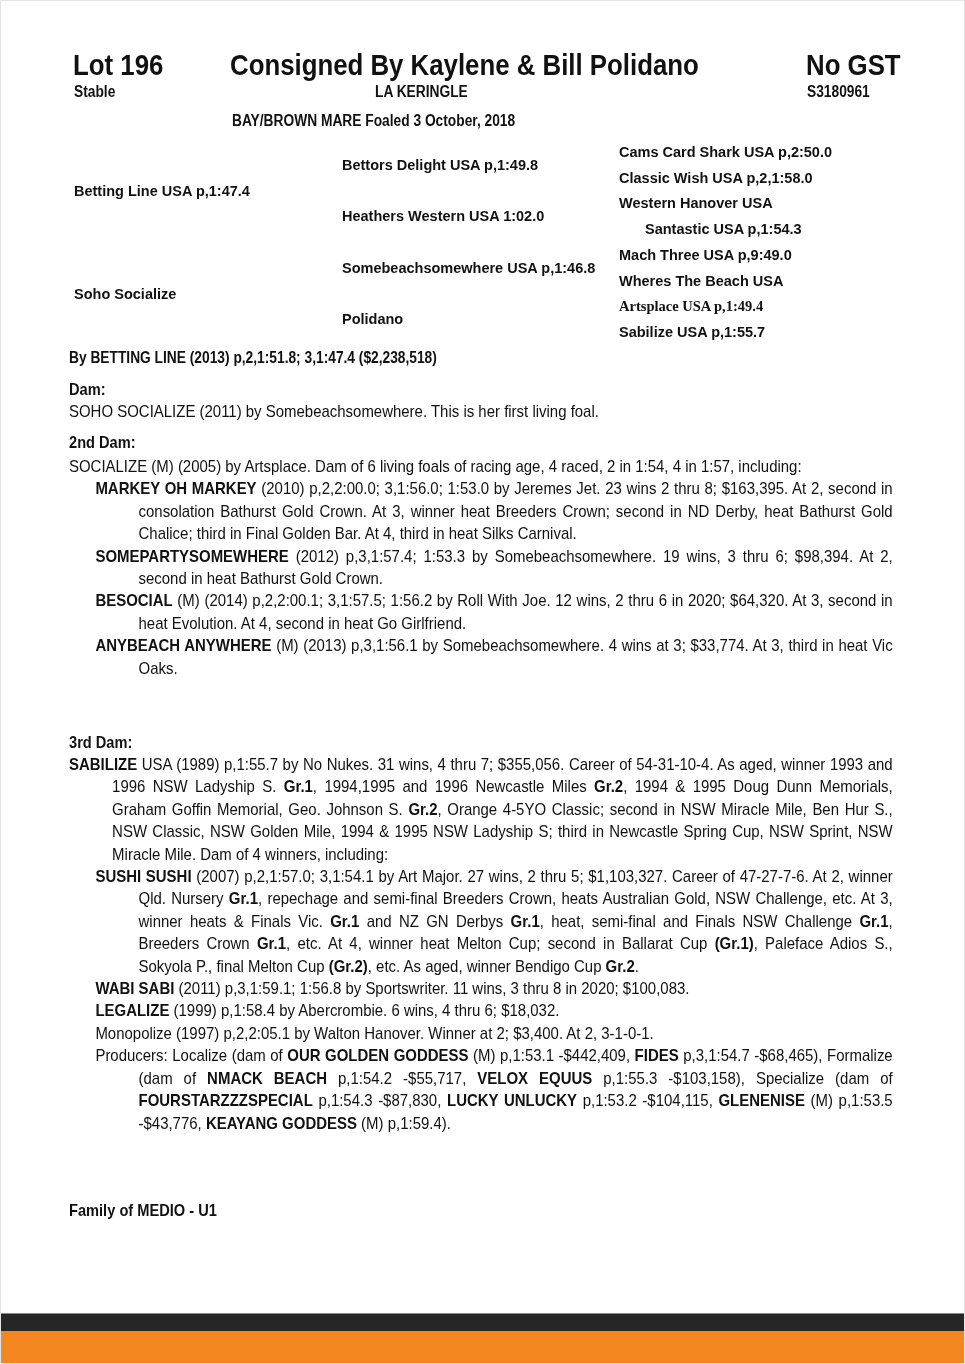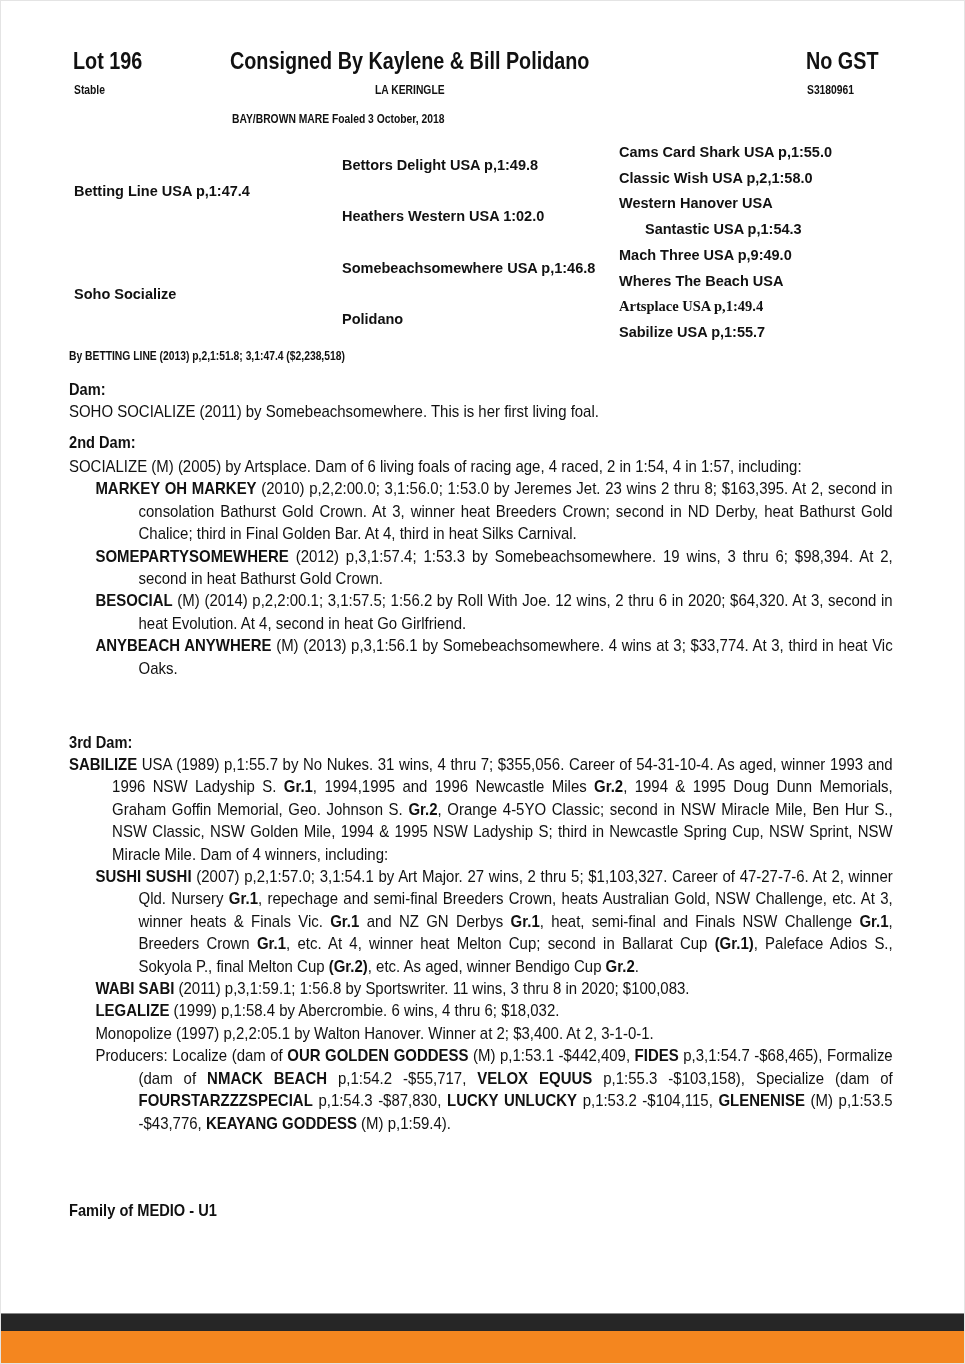--- a/index.html
+++ b/index.html
@@ -4,22 +4,22 @@
   <style>
     html, body { margin: 0; padding: 0; }
     body {
       width: 965px; height: 1364px; position: relative; overflow: hidden;
       background: #ffffff; color: #111111;
       font-family: "Liberation Sans", sans-serif;
       border: 1px solid #e4e4e4; box-sizing: border-box;
     }
     .abs { position: absolute; white-space: nowrap; }
     .cond { display: inline-block; transform: scaleX(0.86); transform-origin: left center; }
-    .hdr { font-weight: bold; font-size: 23px; }
-    .sub { font-weight: bold; font-size: 12px; }
+    .hdr { font-weight: bold; font-size: 30px; }
+    .sub { font-weight: bold; font-size: 16px; }
     .ped { font-weight: bold; font-size: 14.5px; }
     .section-label { position: absolute; left: 68px; font-weight: bold; font-size: 17px; }
     .para {
       position: absolute; font-size: 17px; line-height: 22.4px;
       text-align: justify; transform: scaleX(0.88); transform-origin: left top;
     }
     .para b { font-weight: bold; }
     .dam-para { left: 68px; width: 936px; }
     .entry { margin: 0; text-indent: -49px; padding-left: 49px; }
     .entry-l1 { margin-left: 0; }
@@ -38,21 +38,21 @@
 <div class="abs sub" style="left:806px; top:82px;"><span class="cond">S3180961</span></div>
 <div class="abs sub" style="left:231px; top:111px;"><span class="cond">BAY/BROWN MARE Foaled 3 October, 2018</span></div>
 
 <div>
   <div class="abs ped" style="left:73px; top:182px;">Betting Line USA p,1:47.4</div>
   <div class="abs ped" style="left:73px; top:285px;">Soho Socialize</div>
   <div class="abs ped" style="left:341px; top:156px;">Bettors Delight USA p,1:49.8</div>
   <div class="abs ped" style="left:341px; top:207px;">Heathers Western USA 1:02.0</div>
   <div class="abs ped" style="left:341px; top:259px;">Somebeachsomewhere USA p,1:46.8</div>
   <div class="abs ped" style="left:341px; top:310px;">Polidano</div>
-  <div class="abs ped" style="left:618px; top:143px;">Cams Card Shark USA p,1:55.0</div>
+  <div class="abs ped" style="left:618px; top:143px;">Cams Card Shark USA p,2:50.0</div>
   <div class="abs ped" style="left:618px; top:169px;">Classic Wish USA p,2,1:58.0</div>
   <div class="abs ped" style="left:618px; top:194px;">Western Hanover USA</div>
   <div class="abs ped" style="left:644px; top:220px;">Santastic USA p,1:54.3</div>
   <div class="abs ped" style="left:618px; top:246px;">Mach Three USA p,9:49.0</div>
   <div class="abs ped" style="left:618px; top:272px;text-align:center;">Wheres The Beach USA</div>
   <div class="abs ped" style="left:618px; top:297px;font-family:Liberation Serif, serif;">Artsplace USA p,1:49.4</div>
   <div class="abs ped" style="left:618px; top:323px;">Sabilize USA p,1:55.7</div>
 </div>
 
 <div class="abs sub" style="left:68px; top:348px;"><span class="cond">By BETTING LINE (2013) p,2,1:51.8; 3,1:47.4 ($2,238,518)</span></div>

